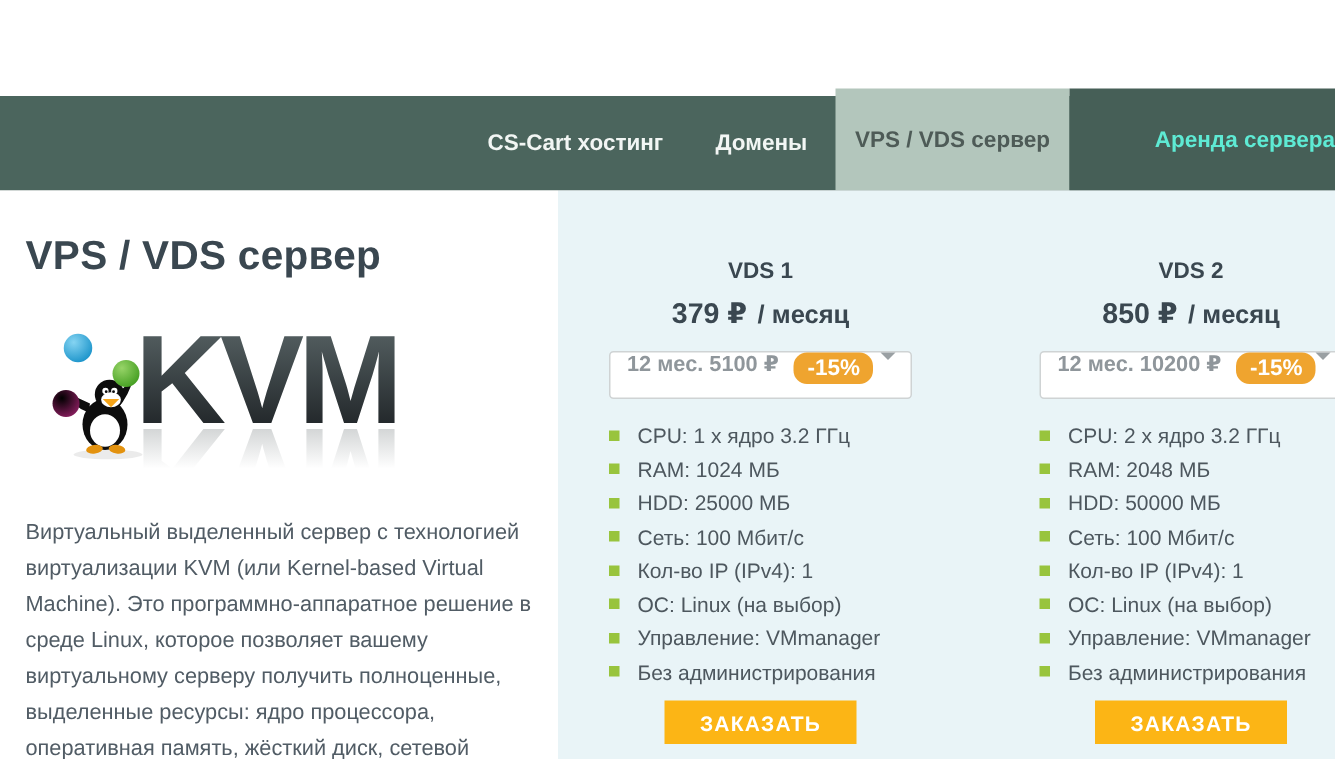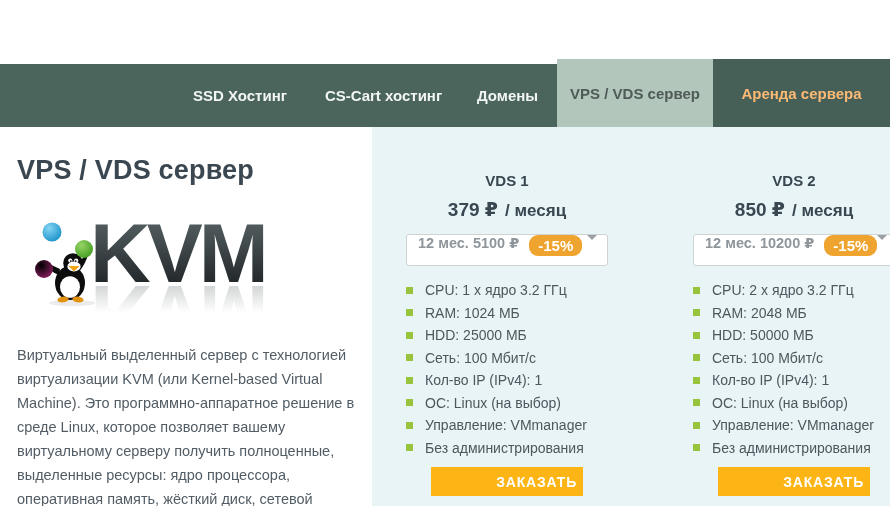--- a/index.html
+++ b/index.html
@@ -24,21 +24,21 @@
   
   .subnav{position:absolute;left:0;top:64px;width:890px;height:63px;background:#4b655d;}
   .subnav-item{position:absolute;top:0;height:63px;line-height:63px;font-size:15px;
                font-weight:700;color:#f2f6f4;cursor:pointer;white-space:nowrap;}
   .sn-ssd{left:193px;}
   .sn-cscart{left:325px;}
   .sn-domains{left:477px;}
   .sn-vps{left:557px;width:156px;top:-5px;height:68px;line-height:70px;
           background:#b3c6bc;color:#4e5b57;text-align:center;}
   .sn-rent{left:713px;width:177px;top:-5px;height:68px;line-height:70px;
-           background:#465f57;color:#fdba74;text-align:center;}
+           background:#465f57;color:#5eead4;text-align:right;}
 
   
   .main{position:absolute;left:0;top:127px;width:890px;height:379px;}
   .left-panel{position:absolute;left:0;top:0;width:372px;height:379px;background:#fff;}
   .page-title{position:absolute;left:17px;top:28px;margin:0;font-size:27px;font-weight:700;
               color:#3a4750;letter-spacing:.2px;}
   .kvm-art{position:absolute;left:28px;top:86px;}
   .description{position:absolute;left:17px;top:216px;width:358px;margin:0;
                font-size:14.5px;line-height:24px;color:#515c65;}
 
@@ -54,32 +54,31 @@
                padding:0 10px 0 11px;cursor:pointer;}
   .term-label{font-size:14.5px;font-weight:700;color:#8f969b;white-space:nowrap;}
   .discount-badge{margin-left:10px;background:#efa42f;color:#fff;font-size:15px;font-weight:700;
                   padding:3px 9px;border-radius:9px;line-height:1;}
   .caret{margin-left:auto;width:0;height:0;border-left:5px solid transparent;
          border-right:5px solid transparent;border-top:5px solid #9aa0a3;}
   .features{list-style:none;margin:13px 0 0 0;padding:0;}
   .features li{display:flex;align-items:center;height:22.5px;}
   .bullet{width:7px;height:7px;background:#98c43d;margin-right:12px;flex:none;}
   .feature-text{font-size:14px;color:#4d575e;white-space:nowrap;}
-  .order-btn{display:block;margin:8px auto 0 auto;width:152px;height:29px;border:none;
+  .order-btn{display:block;margin:8px auto 0 auto;width:128px;height:29px;border:none;
              background:#fcb515;color:#fff;font-family:inherit;font-size:14px;font-weight:700;
-             letter-spacing:.8px;text-align:right;line-height:29px;cursor:pointer;}
+             letter-spacing:.8px;text-align:center;line-height:29px;cursor:pointer;}
 </style>
 </head>
 <body>
 
 <div class="screen">
 
 
   <div class="subnav">
-    <div class="subnav-item sn-ssd">SSD Хостинг</div>
     <div class="subnav-item sn-cscart">CS-Cart хостинг</div>
     <div class="subnav-item sn-domains">Домены</div>
     <div class="subnav-item sn-vps">VPS / VDS сервер</div>
     <div class="subnav-item sn-rent">Аренда сервера</div>
   </div>
 
   <div class="main">
 
     <div class="left-panel">
       <h1 class="page-title">VPS / VDS сервер</h1>

